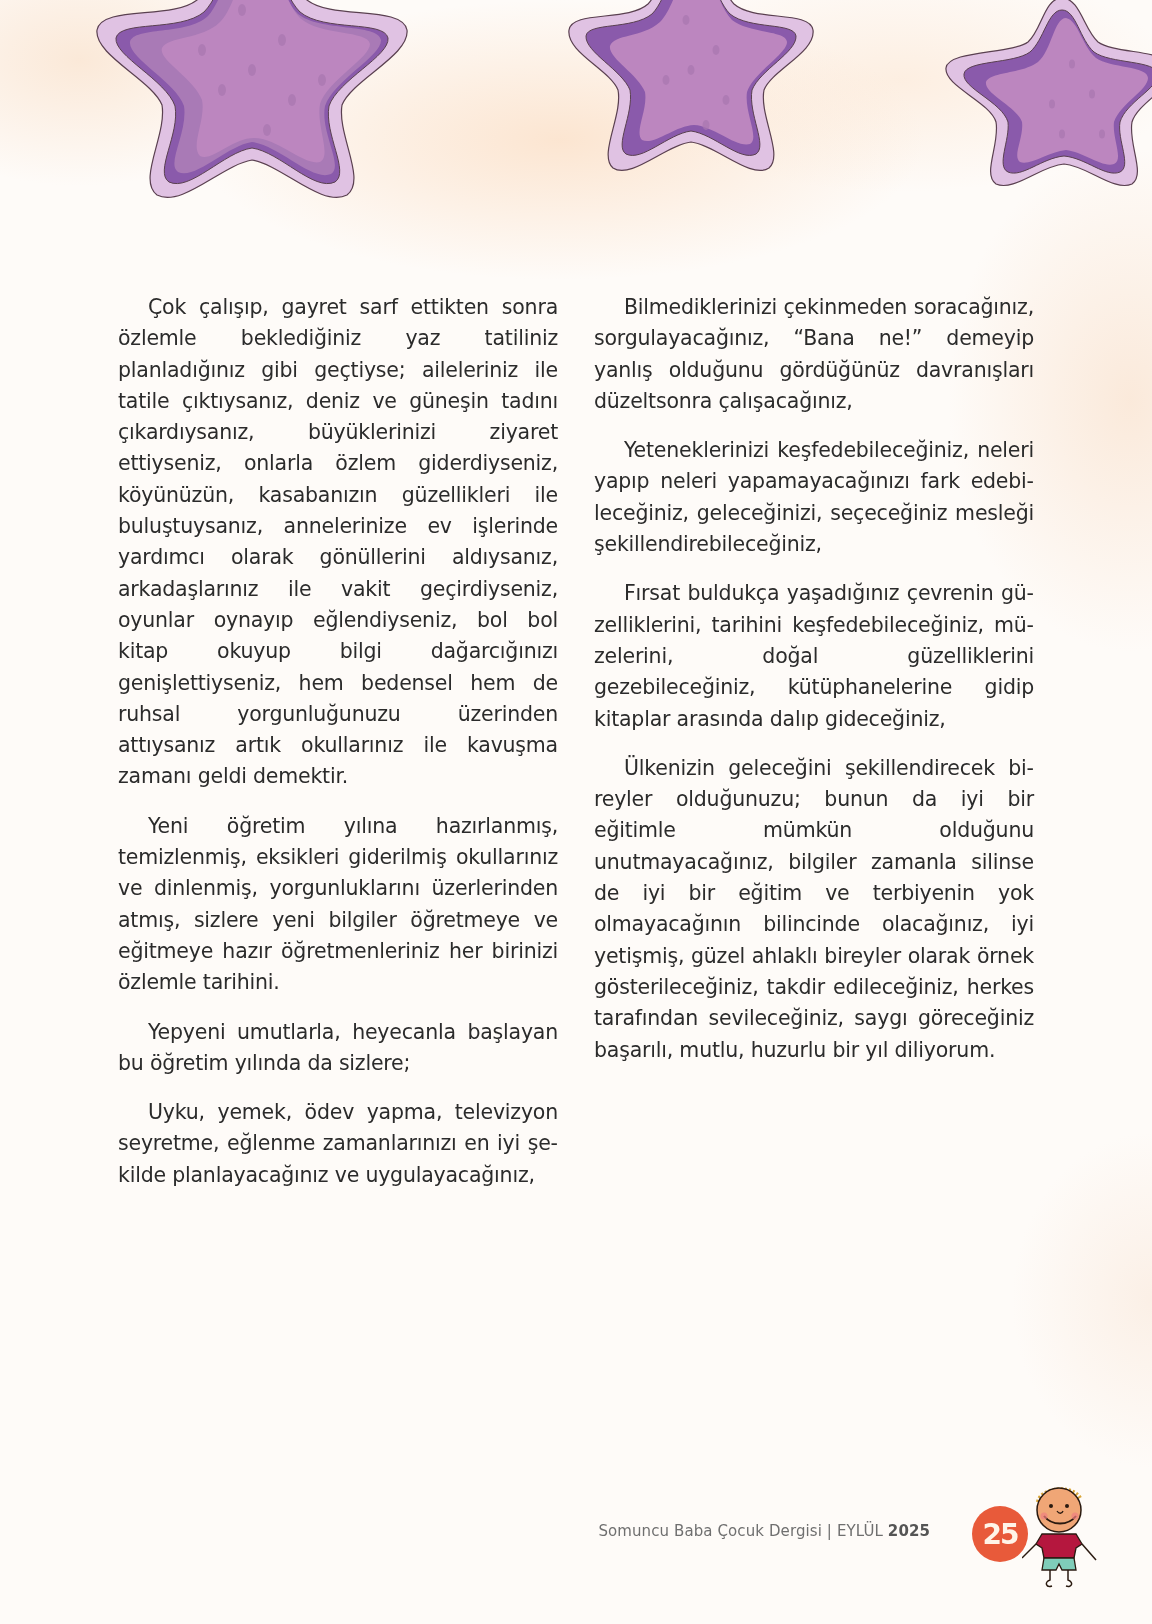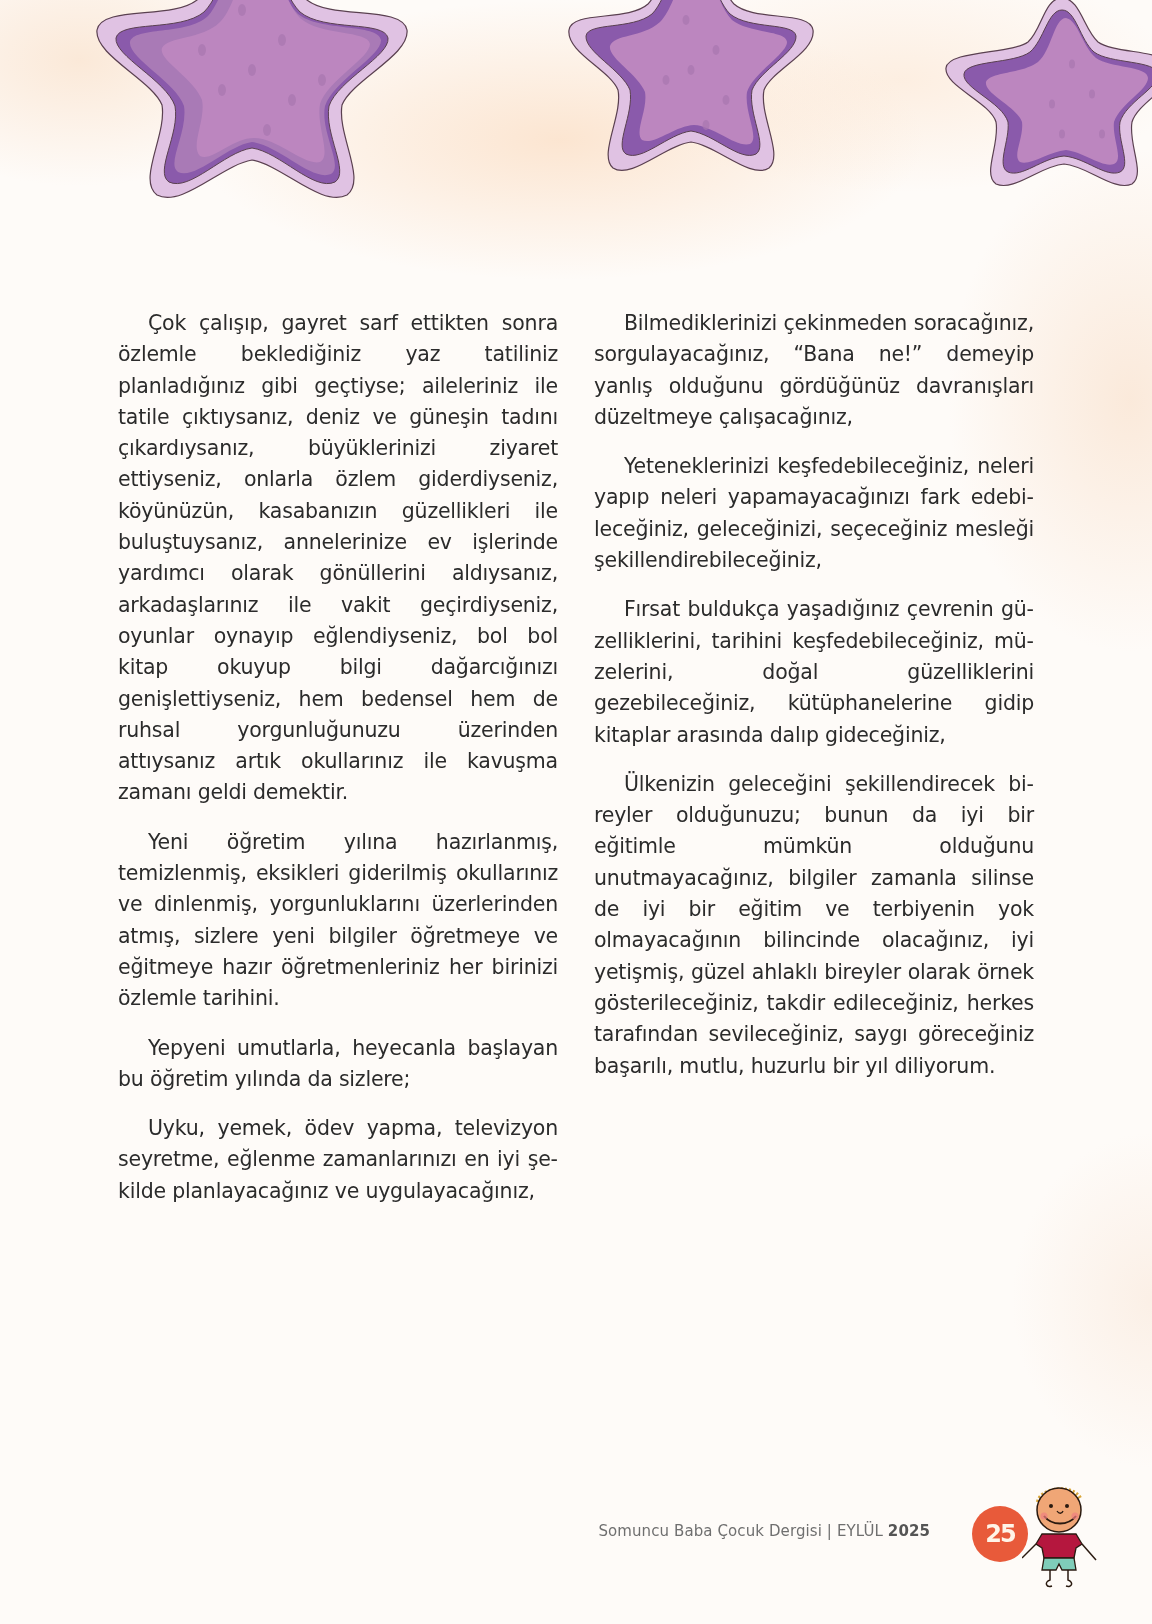--- a/index.html
+++ b/index.html
@@ -27,21 +27,21 @@
       z-index: 0;
     }
     .star {
       position: absolute;
       z-index: 1;
     }
     .star svg { display: block; }
 
     .columns {
       position: absolute;
-      top: 308px;
+      top: 292px;
       left: 118px;
       width: 916px;
       display: flex;
       justify-content: space-between;
       z-index: 2;
     }
     .col {
       width: 440px;
     }
     .col p {
@@ -85,21 +85,21 @@
       top: 36px;
       width: 56px;
       height: 56px;
       border-radius: 50%;
       background: #e85a3a;
       display: flex;
       align-items: center;
       justify-content: center;
       color: #fff4e8;
       font-weight: bold;
-      font-size: 24px;
+      font-size: 28px;
       letter-spacing: -2px;
     }
     .mascot {
       position: absolute;
       left: 1022px;
       top: 10px;
     }
   </style>
 </head>
 <body>
@@ -157,21 +157,21 @@
 </div>
 
 <div class="columns">
   <div class="col">
     <p>Çok çalışıp, gayret sarf ettikten sonra öz­lemle beklediğiniz yaz tatiliniz planladığınız gibi geçtiyse; aileleriniz ile tatile çıktıysanız, deniz ve güneşin tadını çıkardıysanız, bü­yüklerinizi ziyaret ettiyseniz, onlarla özlem giderdiyseniz, köyünüzün, kasabanızın gü­zellikleri ile buluştuysanız, annelerinize ev işlerinde yardımcı olarak gönüllerini aldıy­sanız, arkadaşlarınız ile vakit geçirdiyseniz, oyunlar oynayıp eğlendiyseniz, bol bol kitap okuyup bilgi dağarcığınızı genişlettiyseniz, hem bedensel hem de ruhsal yorgunluğunu­zu üzerinden attıysanız artık okullarınız ile kavuşma zamanı geldi demektir.</p>
     <p>Yeni öğretim yılına hazırlanmış, temizlen­miş, eksikleri giderilmiş okullarınız ve din­lenmiş, yorgunluklarını üzerlerinden atmış, sizlere yeni bilgiler öğretmeye ve eğitmeye hazır öğretmenleriniz her birinizi özlemle tarihini.</p>
     <p>Yepyeni umutlarla, heyecanla başlayan bu öğretim yılında da sizlere;</p>
     <p>Uyku, yemek, ödev yapma, televizyon seyretme, eğlenme zamanlarınızı en iyi şe­kilde planlayacağınız ve uygulayacağınız,</p>
   </div>
   <div class="col">
-    <p>Bilmediklerinizi çekinmeden soracağınız, sorgulayacağınız, “Bana ne!” demeyip yanlış olduğunu gördüğünüz davranışları düzelt­meye çalışacağınız,</p>
+    <p>Bilmediklerinizi çekinmeden soracağınız, sorgulayacağınız, “Bana ne!” demeyip yanlış olduğunu gördüğünüz davranışları düzelt­sonra çalışacağınız,</p>
     <p>Yeteneklerinizi keşfedebileceğiniz, neleri yapıp neleri yapamayacağınızı fark edebi­leceğiniz, geleceğinizi, seçeceğiniz mesleği şekillendirebileceğiniz,</p>
     <p>Fırsat buldukça yaşadığınız çevrenin gü­zelliklerini, tarihini keşfedebileceğiniz, mü­zelerini, doğal güzelliklerini gezebileceğiniz, kütüphanelerine gidip kitaplar arasında da­lıp gideceğiniz,</p>
     <p>Ülkenizin geleceğini şekillendirecek bi­reyler olduğunuzu; bunun da iyi bir eğitimle mümkün olduğunu unutmayacağınız, bilgiler zamanla silinse de iyi bir eğitim ve terbiyenin yok olmayacağının bilincinde olacağınız, iyi yetişmiş, güzel ahlaklı bireyler olarak örnek gösterileceğiniz, takdir edileceğiniz, herkes tarafından sevileceğiniz, saygı göreceğiniz başarılı, mutlu, huzurlu bir yıl diliyorum.</p>
   </div>
 </div>
 
 <div class="footer">
   <div class="footer-text">
     <span>Somuncu Baba Çocuk Dergisi | EYLÜL </span><span class="year">2025</span>
   </div>

